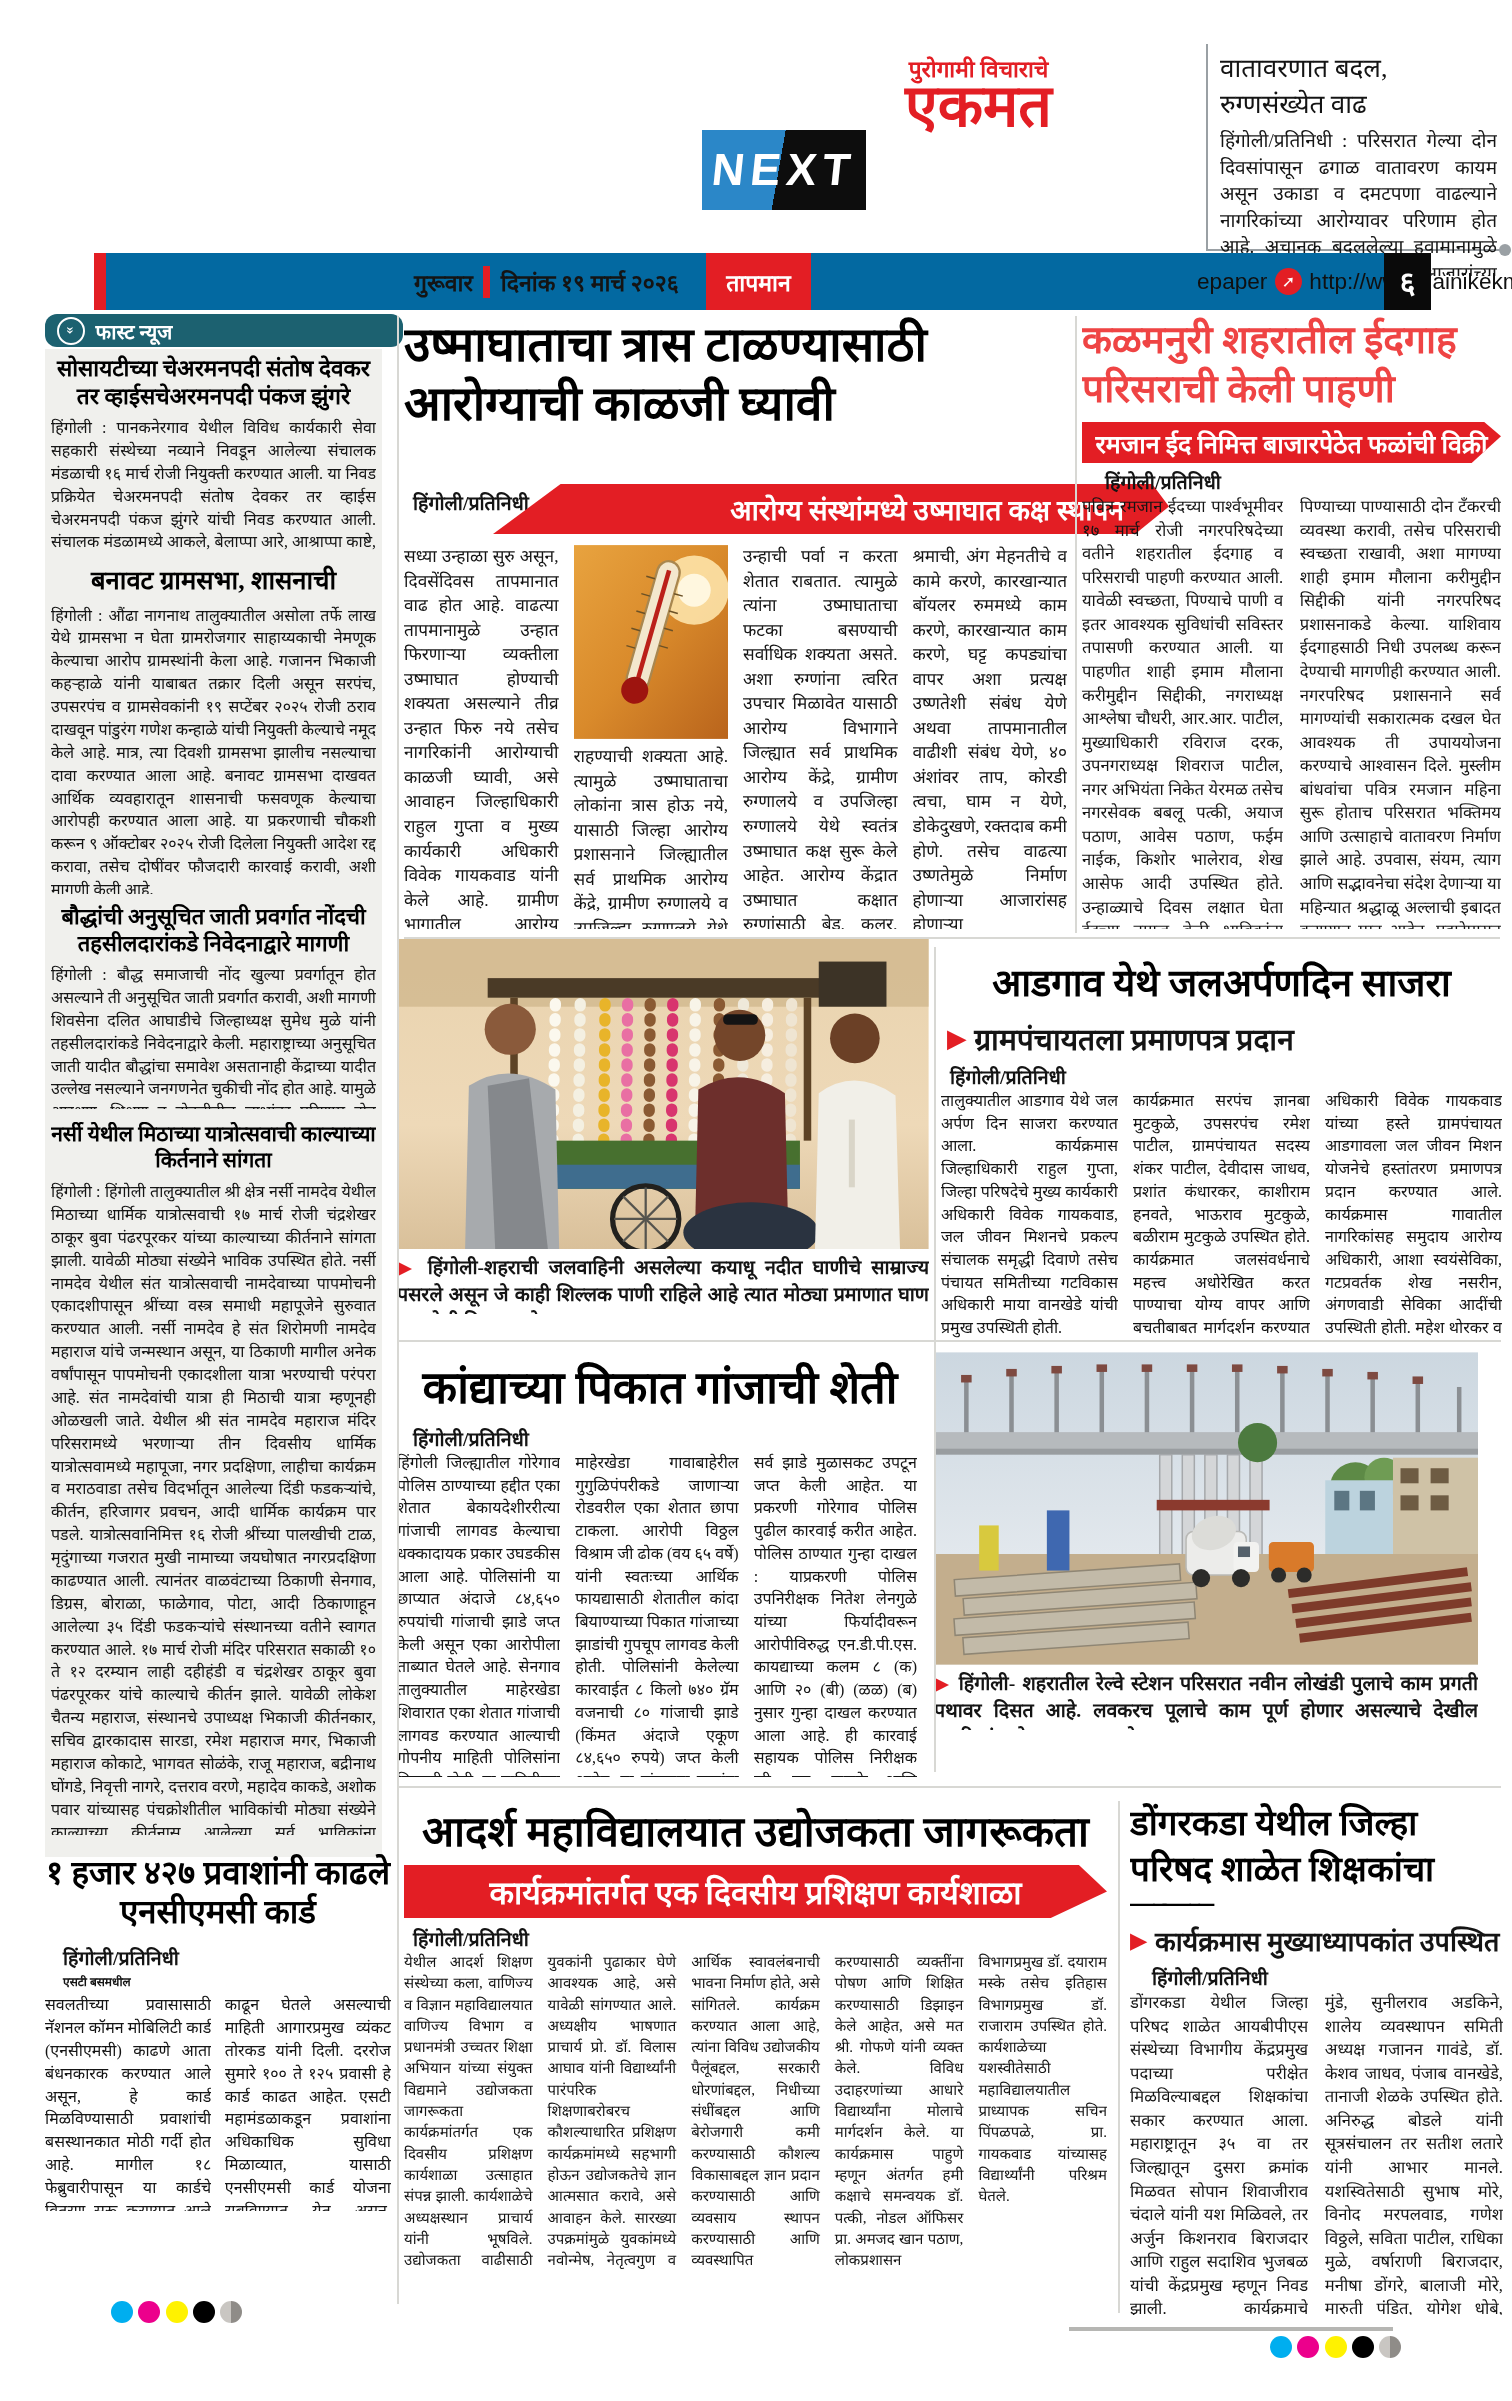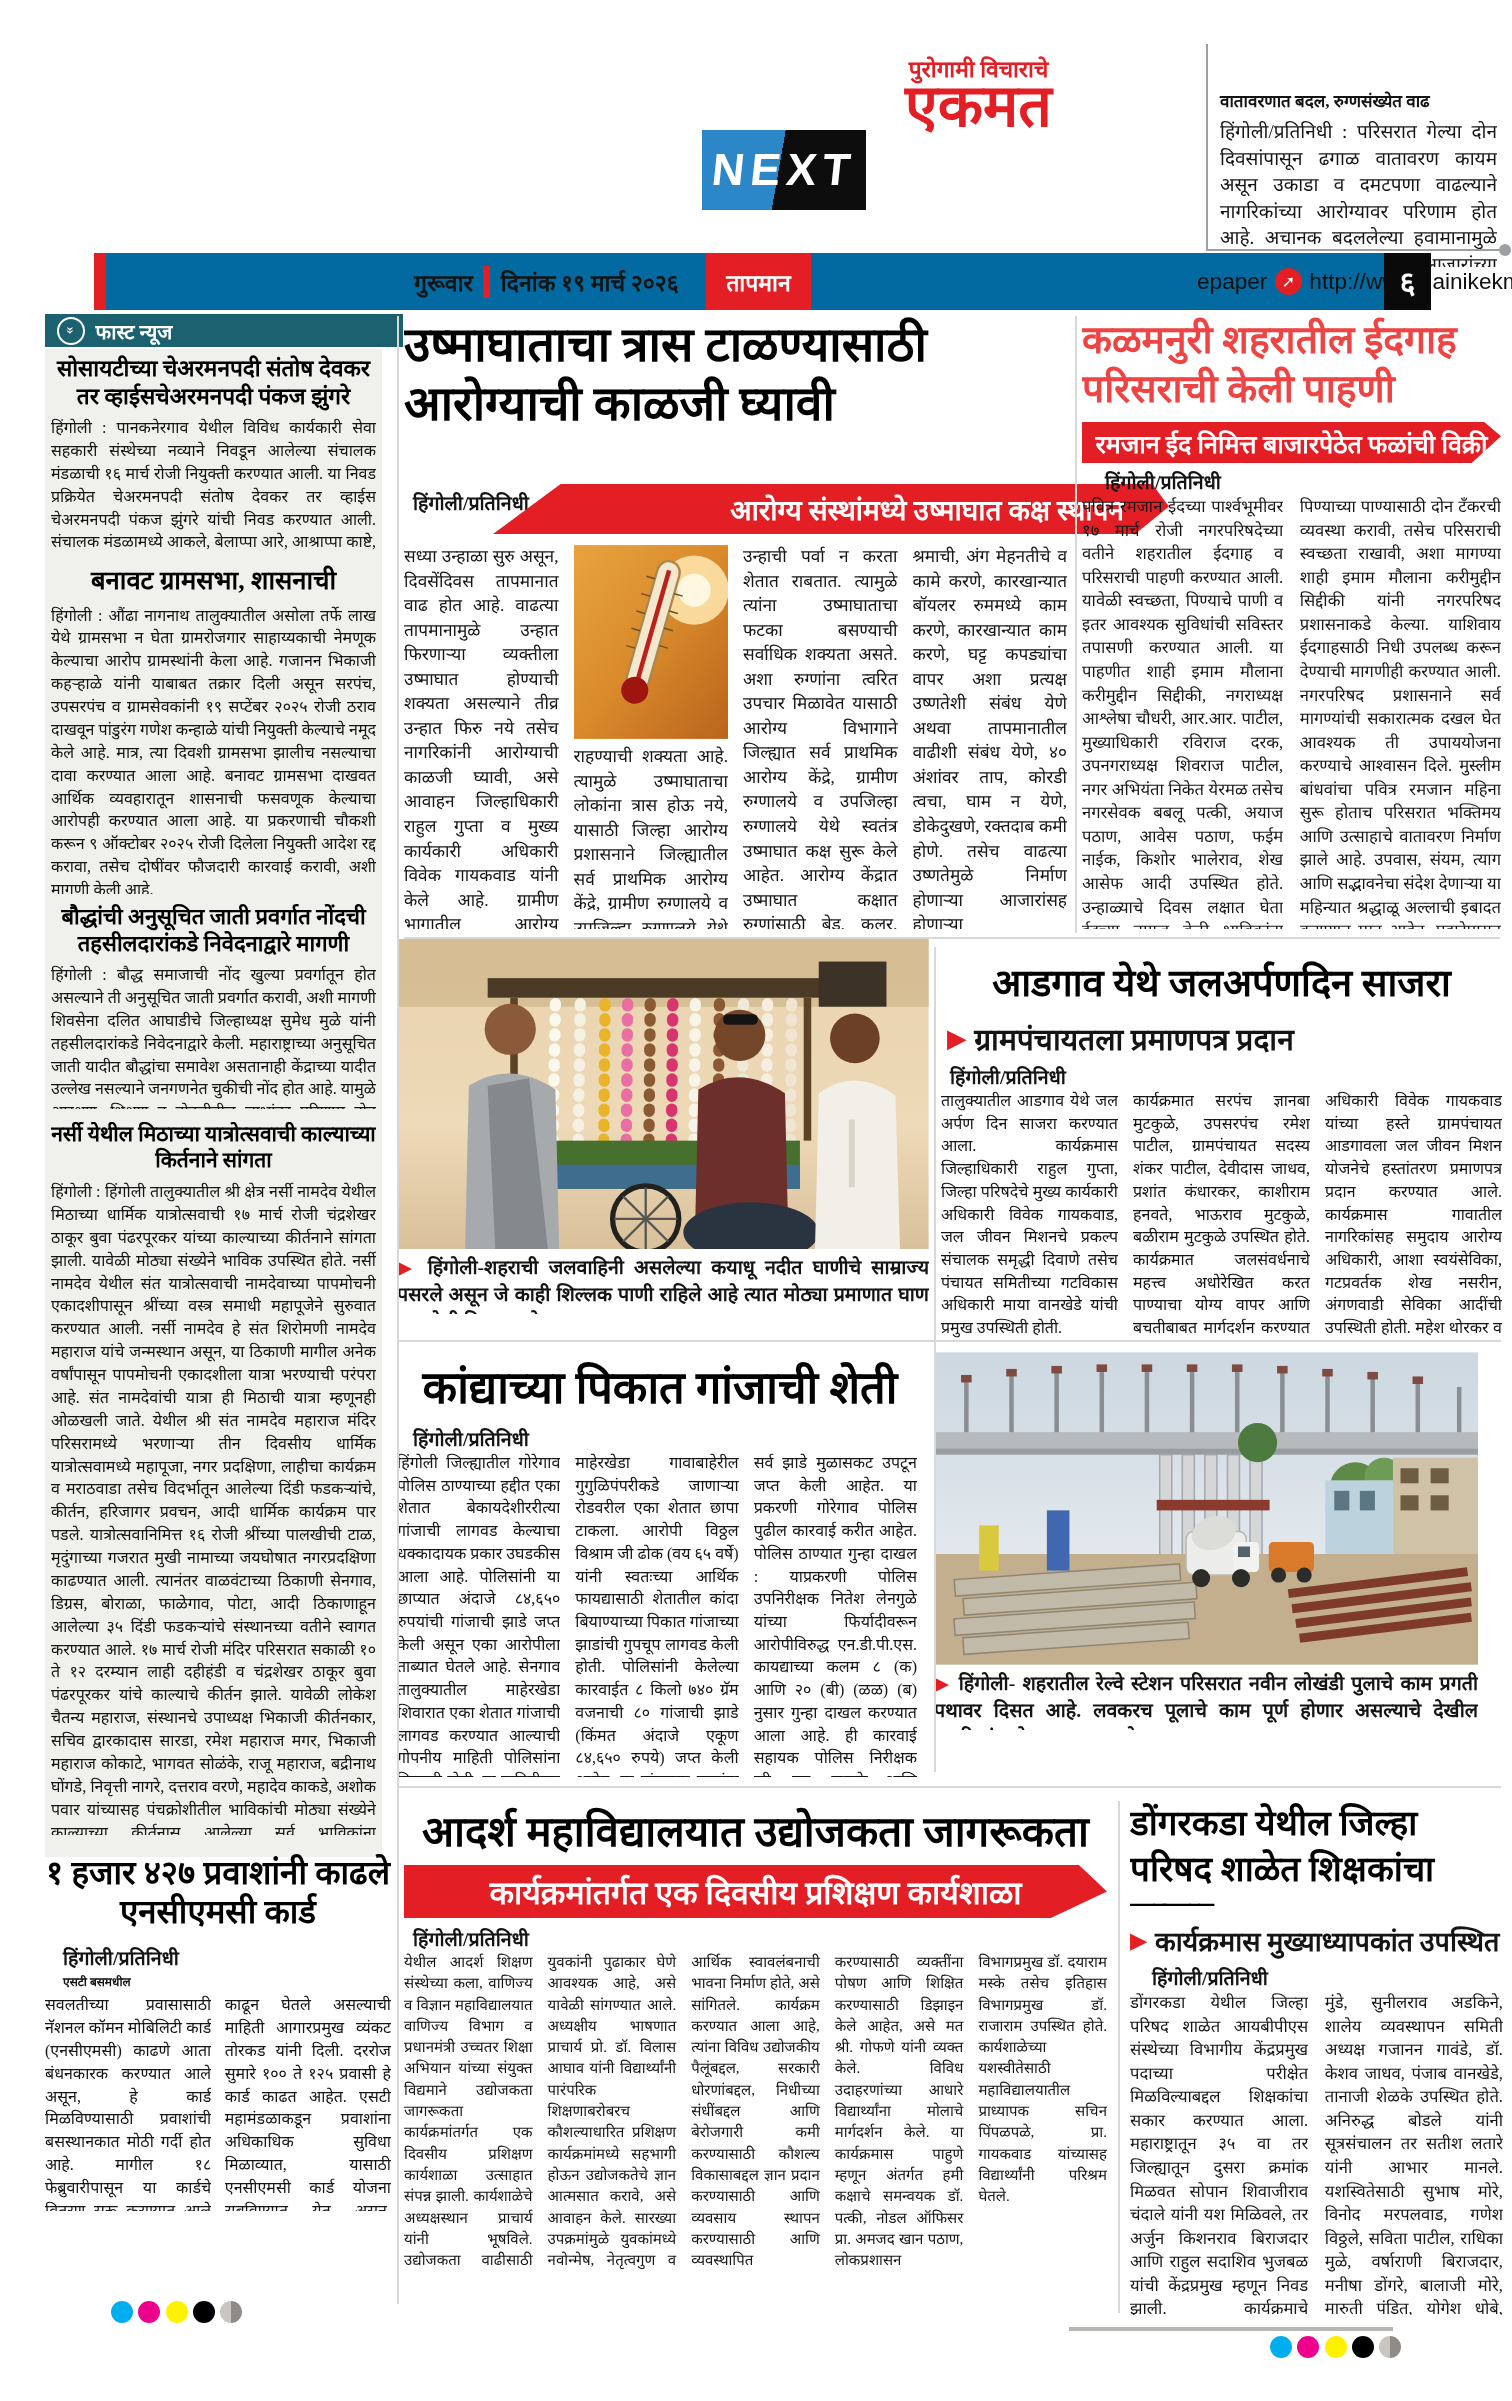--- a/index.html
+++ b/index.html
@@ -11,21 +11,21 @@
   .center{text-align:center;}
   .clip{overflow:hidden;}
   
   .city{font-size:113px;font-weight:700;line-height:1.25;letter-spacing:-1.5px;color:#000;}
   .tagline{font-size:22.6px;font-weight:700;color:#e31e24;}
   .brand{font-size:59px;font-weight:700;color:#e31e24;line-height:1.0;}
   .nextlogo{background:linear-gradient(100deg,#2b87c8 47%,#0d0d0d 47%);display:flex;align-items:center;justify-content:center;}
   .nextlogo span{font-family:"Liberation Sans",sans-serif;font-weight:700;font-size:45px;color:#fff;letter-spacing:6px;transform:skewX(-6deg);}
   .weatherbox{border-left:2.3px solid #9aa0a4;border-bottom:2.3px solid #9aa0a4;padding:4.5px 7.5px 10.5px 12px;}
   .weatherbox .dot{position:absolute;right:-6px;bottom:-6.8px;width:12px;height:12px;border-radius:50%;background:#9aa0a4;}
-  .wtitle{font-size:17px;font-weight:700;margin-bottom:7.5px;margin-top:40px;}
+  .wtitle{font-size:26px;font-weight:400;margin-bottom:7.5px;}
   .wbody{font-size:19px;line-height:1.40;}
   
   .datebar{background:#0369a1;}
   .redaccent{background:#e31e24;}
   .daydate{display:flex;align-items:center;gap:10.5px;font-size:23px;font-weight:700;}
   .redsep{width:6.8px;height:32px;background:#e31e24;}
   .tempbox{background:#e31e24;color:#fff;font-size:23px;font-weight:700;display:flex;align-items:center;justify-content:center;}
   .blackbox{background:#0a0a0a;color:#fff;display:flex;align-items:center;justify-content:space-around;font-size:23px;font-weight:700;}
   .epaper{display:flex;align-items:center;gap:7.5px;font-family:"Liberation Sans",sans-serif;font-size:22.6px;color:#101010;}
   .epicon{width:27px;height:27px;border-radius:50%;background:#e31e24;color:#fff;display:flex;align-items:center;justify-content:center;font-size:16px;}
@@ -79,21 +79,21 @@
     </div>
     <div class="abs tempbox" style="left:612px;top:0;width:105px;height:57px;">तापमान</div>
     <div class="abs epaper" style="left:1103px;top:0;height:57px;">
       <span>epaper</span>
       <span class="epicon">➚</span>
       <span>http://www.dainikekmat.com</span>
     </div>
     <div class="abs pagebox" style="left:1290px;top:0;width:47px;height:57px;">६</div>
   </div>
 
-  <div class="abs fnheader" style="left:45px;top:314px;width:346px;height:33px;">
+  <div class="abs fnheader" style="left:45px;top:314px;width:346px;height:33px;border-radius:12px;">
     <span class="fnicon">
         <span>»</span>
       </span>
     <span class="label">फास्ट न्यूज</span>
   </div>
 
   <div class="abs fnblock" style="left:45px;top:349px;width:325px;height:205px;">
     <div class="fntitle clip" style="font-size:22.6px;height:59px;">सोसायटीच्या चेअरमनपदी संतोष देवकर तर व्हाईसचेअरमनपदी पंकज झुंगरे</div>
     <div class="fnbody just clip" style="height:137px;margin-top:3px;">हिंगोली : पानकनेरगाव येथील विविध कार्यकारी सेवा सहकारी संस्थेच्या नव्याने निवडून आलेल्या संचालक मंडळाची १६ मार्च रोजी नियुक्ती करण्यात आली. या निवड प्रक्रियेत चेअरमनपदी संतोष देवकर तर व्हाईस चेअरमनपदी पंकज झुंगरे यांची निवड करण्यात आली. संचालक मंडळामध्ये आकले, बेलाप्पा आरे, आश्राप्पा काष्टे, जनार्धन गोरे, बबन आकमार, पुरुषोत्तम दलाल, शिवाजी देशमुख, अशोक गुंजकर, शिलाबाई देशमुख, विमल आकमार, दत्ता साळवे यांचा समावेश आहे. ही निवड प्रक्रिया निवडणूक निर्णय अधिकारी मो. सईद मो. वहिदोद्दीन यांच्या अध्यक्षतेखाली पार पडली. यावेळी सचिव बी. एस. मगर यांनी सहकार्य केले.</div>
   </div>

